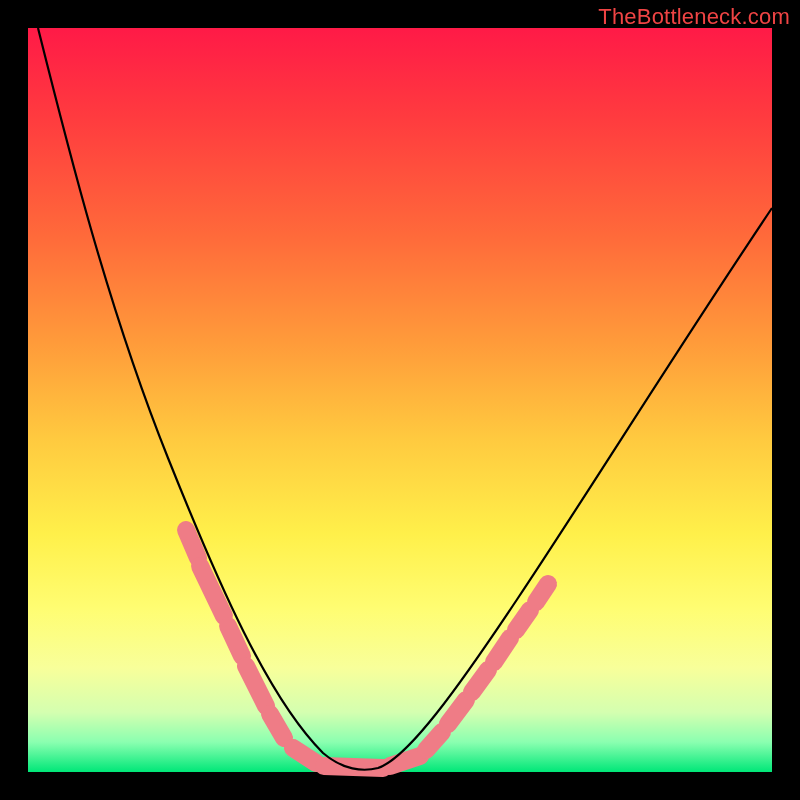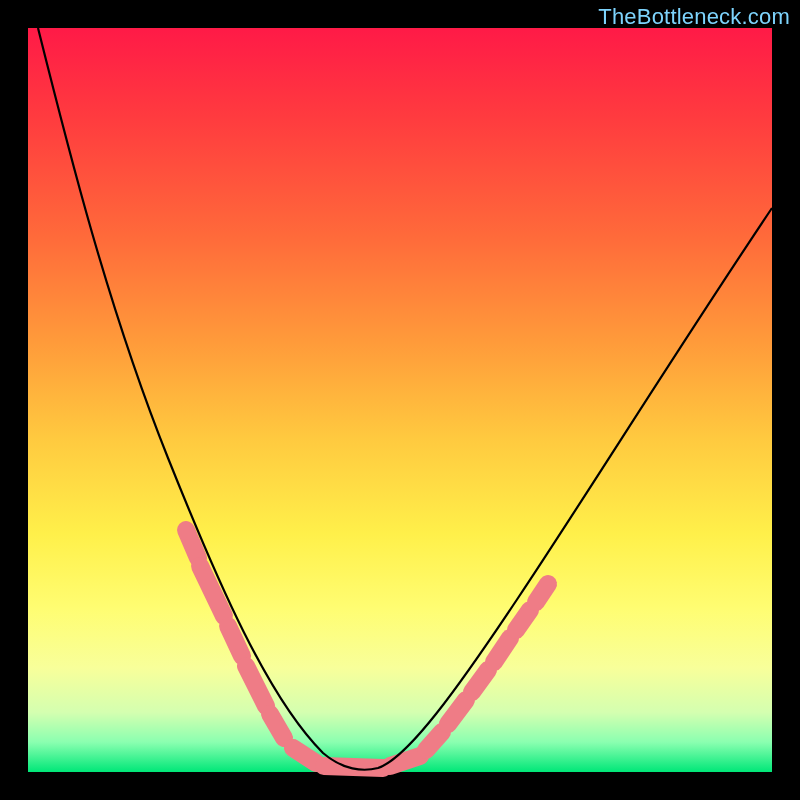--- a/index.html
+++ b/index.html
@@ -35,21 +35,21 @@
       #fffd72 78%,
       #f8ff9a 86%,
       #d4ffb0 92%,
       #8affb0 96%,
       #00e778 100%);
   }
   .watermark {
     position: absolute;
     top: 4px;
     right: 10px;
-    color: #7dd3fc;
+    color: #ef4444;
     font-size: 22px;
     font-weight: 500;
     letter-spacing: 0.2px;
     user-select: none;
   }
   svg.curve {
     position: absolute;
     left: 0;
     top: 0;
     width: 744px;

